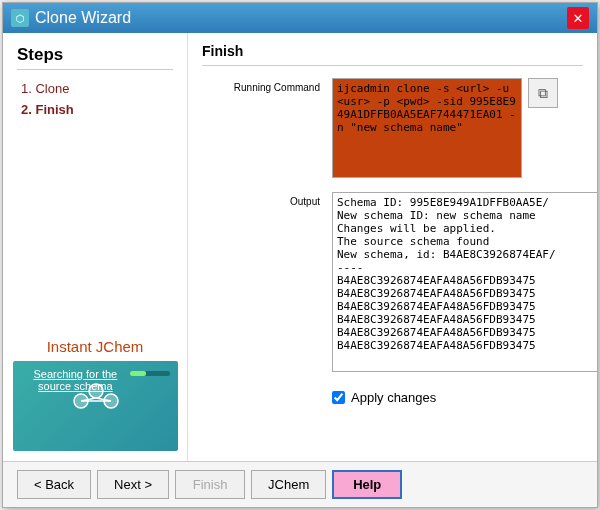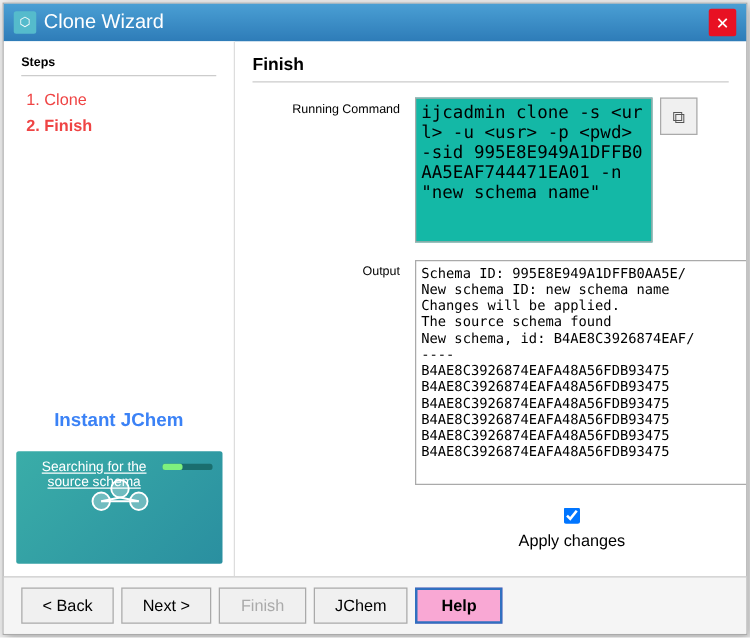--- a/index.html
+++ b/index.html
@@ -71,43 +71,43 @@
       border-right: 1px solid #ddd;
       display: flex;
       flex-direction: column;
       flex-shrink: 0;
     }
     .sidebar-steps {
       padding: 12px 14px;
       flex: 1;
     }
     .sidebar-steps h3 {
-      font-size: 10px;
+      font-size: 17px;
       font-weight: bold;
       margin-bottom: 8px;
       border-bottom: 1px solid #ccc;
       padding-bottom: 4px;
     }
     .step-item {
       padding: 3px 4px;
       font-size: 13px;
-      color: #ef4444;
+      color: #7f1d1d;
     }
     .step-item.active {
       font-weight: bold;
     }
     .sidebar-brand {
       padding: 10px;
       text-align: center;
     }
     .brand-text {
-      color: #3b82f6;
+      color: #c2410c;
       font-size: 15px;
-      font-weight: bold;
-      margin-bottom: 16px;
+      font-weight: normal;
+      margin-bottom: 6px;
     }
     .brand-image {
       width: 165px;
       height: 90px;
       background: linear-gradient(135deg, #3aada8, #2a8fa0);
       border-radius: 2px;
       display: flex;
       flex-direction: row;
       align-items: flex-start;
       justify-content: flex-end;
@@ -185,21 +185,20 @@
       justify-content: center;
       width: 30px;
       height: 30px;
     }
     .checkbox-row {
       display: flex;
       align-items: center;
       gap: 6px;
       margin-left: 130px;
       margin-top: 4px;
-      flex-direction: column;
     }
     .footer {
       border-top: 1px solid #ccc;
       padding: 8px 14px;
       display: flex;
       justify-content: flex-start;
       gap: 6px;
       background: #f5f5f5;
       flex-shrink: 0;
     }
@@ -231,25 +230,25 @@
       font-family: monospace;
       border: 1px solid #aaa;
       background: #fff;
       padding: 3px 4px;
       overflow-y: scroll;
       overflow-x: scroll;
       white-space: nowrap;
     }
     .cmd-text {
       width: 190px;
-      height: 116px;
-      font-size: 14px;
+      height: 100px;
+      font-size: 11px;
       font-family: monospace;
       border: 1px solid #aaa;
-      background: #14b8a6;
+      background: #c2410c;
       padding: 3px 4px;
       overflow-y: auto;
       overflow-x: auto;
       white-space: pre-wrap;
       word-break: break-all;
     }
   </style>
 </head>
 <body>
 

